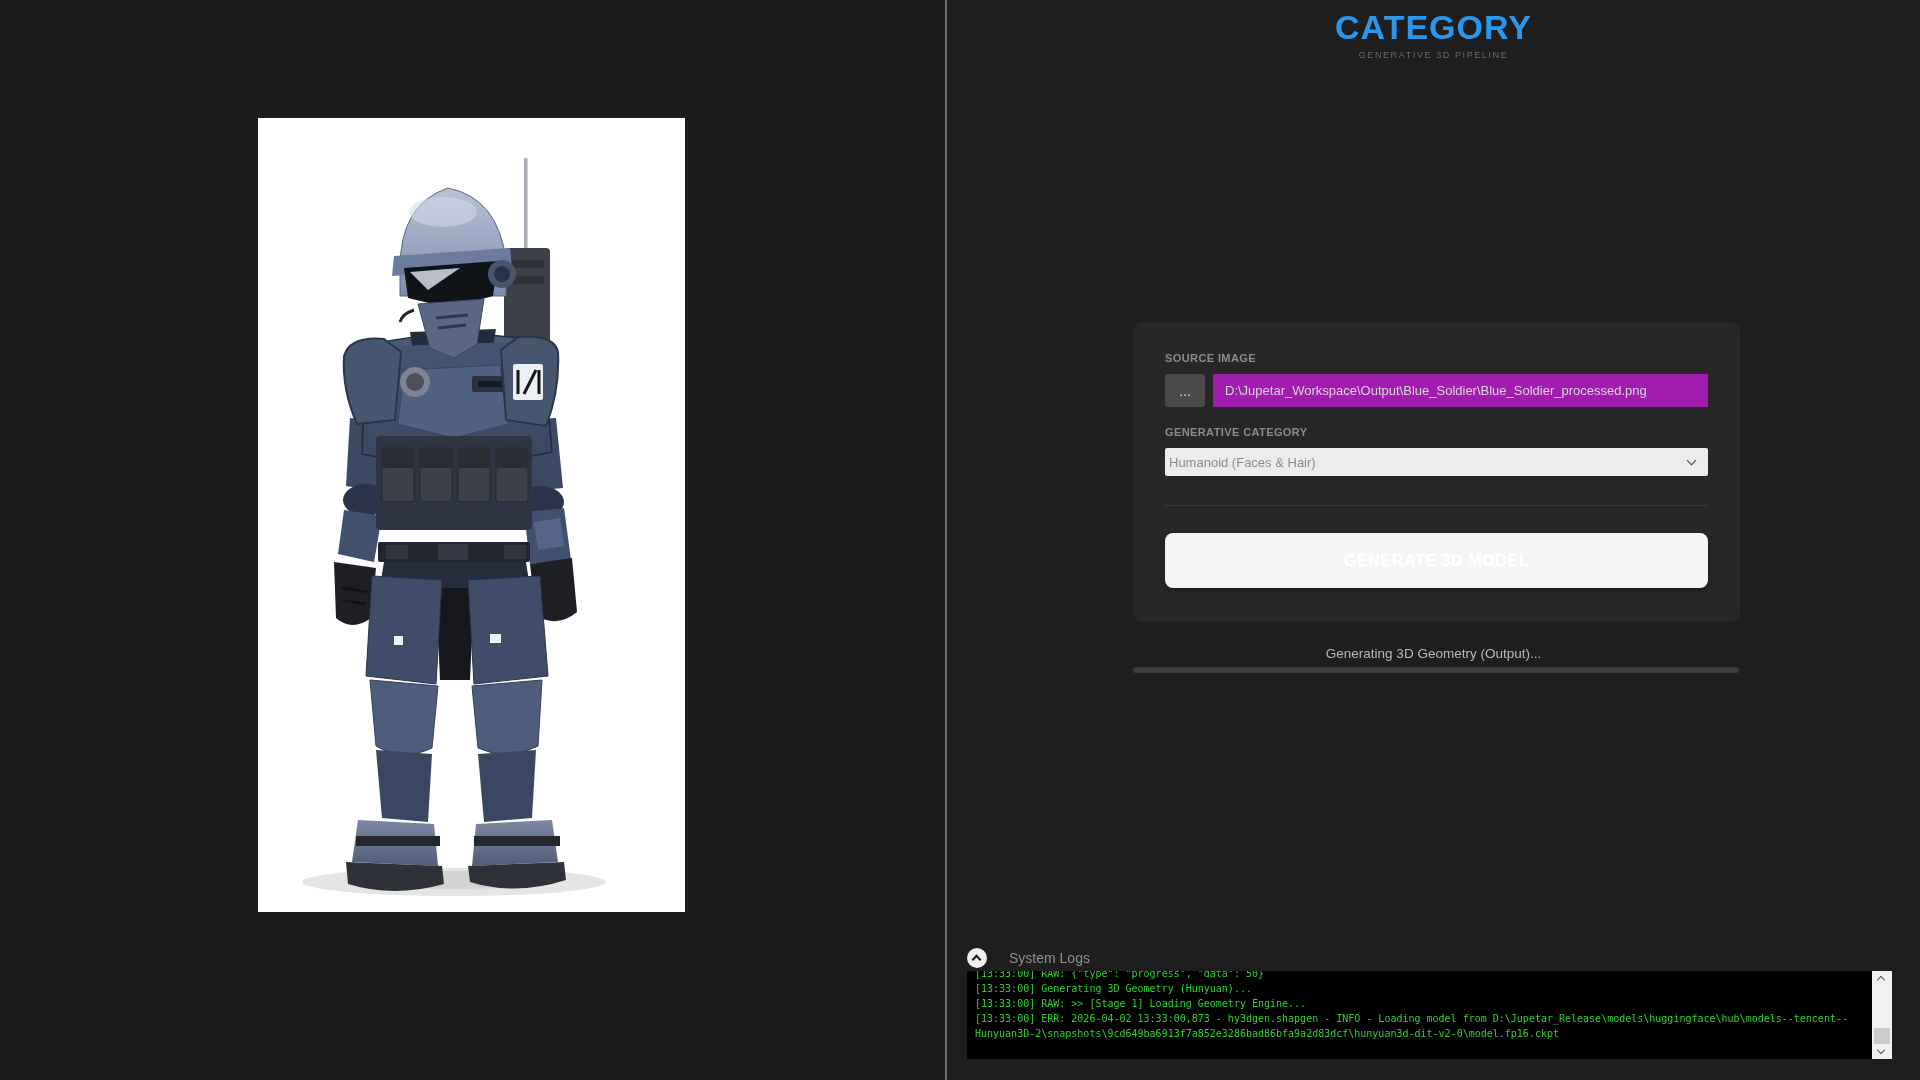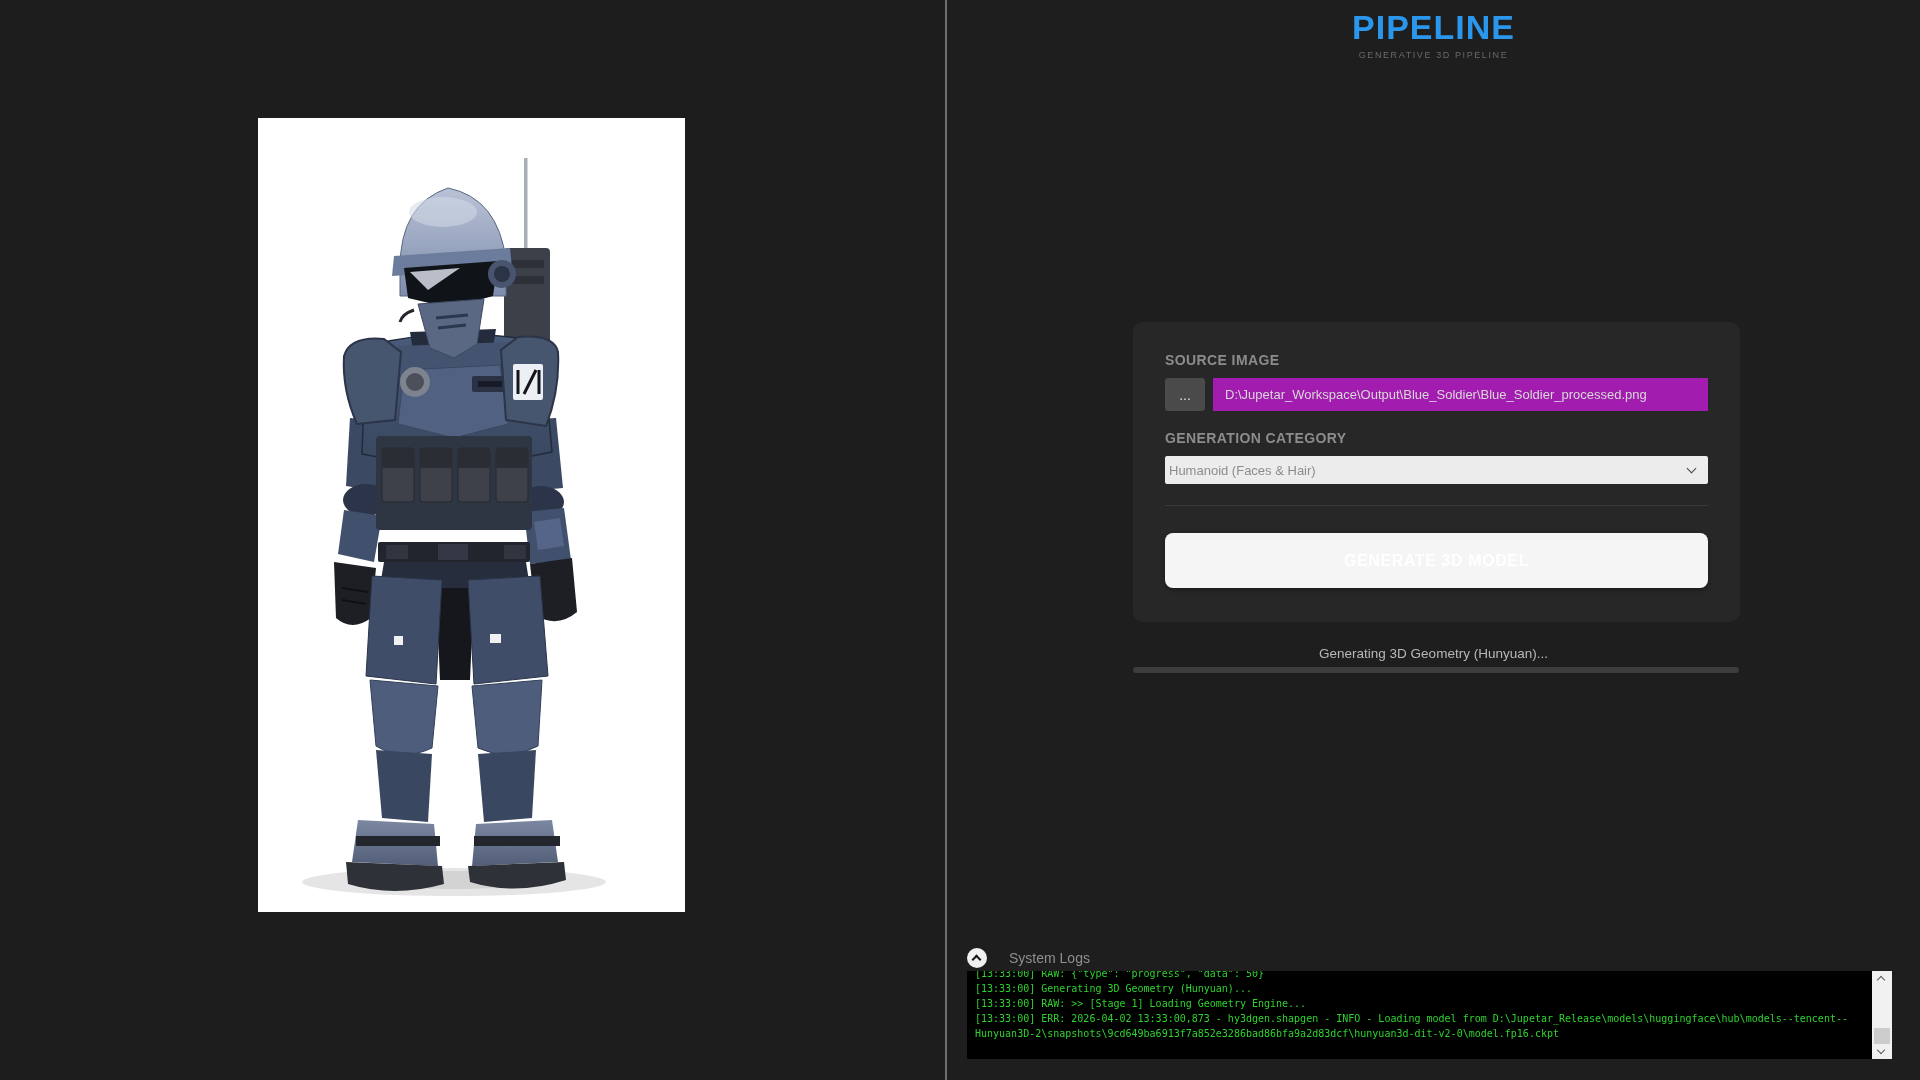--- a/index.html
+++ b/index.html
@@ -15,21 +15,21 @@
 
   
   .right-panel { position:absolute; left:947px; top:0; width:973px; height:1080px; background:#1e1e1e; }
 
   .brand { position:absolute; top:8px; left:0; width:100%; text-align:center; }
   .brand-title { font-size:34px; font-weight:bold; color:#2b97ec; letter-spacing:1px; }
   .brand-tagline { margin-top:3px; font-size:9px; color:#696969; letter-spacing:1.6px; }
 
   .card { position:absolute; left:186px; top:322px; width:607px; height:300px;
           background:#272727; border-radius:10px; padding:30px 32px; }
-  .field-label { font-size:14px; font-weight:bold; color:#8c8c8c; letter-spacing:0.4px; margin-bottom:10px; }
+  .field-label { font-size:11px; font-weight:bold; color:#8c8c8c; letter-spacing:0.4px; margin-bottom:10px; }
   .source-row { display:flex; gap:8px; height:33px; margin-bottom:19px; }
   .browse-btn { width:40px; height:33px; background:#4a4a4a; color:#e0e0e0; border:none;
                 border-radius:3px; font-size:14px; line-height:14px; cursor:pointer; }
   .path-input { flex:1; height:33px; background:#a21caf; border:none; color:#d8d8d8;
                 font-size:13px; padding:0 12px; outline:none; }
   .select-wrap { position:relative; height:28px; }
   .category-select { width:100%; height:28px; background:#ececec; color:#8c8c8c; font-size:13px;
                      border:none; border-radius:2px; padding:0 4px; appearance:none;
                      -webkit-appearance:none; outline:none; }
   .select-chevron { position:absolute; right:13px; top:9px; width:7px; height:7px;
@@ -173,44 +173,44 @@
       <path d="M156 192 Q144 196 142 204" stroke="#23262d" stroke-width="3" fill="none"></path>
     </svg>
   </div>
 </div>
 
 <div class="divider"></div>
 
 <div class="right-panel">
 
   <div class="brand">
-    <div class="brand-title">PIPELINE</div>
+    <div class="brand-title">CATEGORY</div>
     <div class="brand-tagline">GENERATIVE 3D PIPELINE</div>
   </div>
 
   <div class="card">
     <div class="field-label">SOURCE IMAGE</div>
     <div class="source-row">
       <button class="browse-btn">...</button>
       <input class="path-input" type="text" value="D:\Jupetar_Workspace\Output\Blue_Soldier\Blue_Soldier_processed.png" style="">
     </div>
 
-    <div class="field-label">GENERATION CATEGORY</div>
+    <div class="field-label">GENERATIVE CATEGORY</div>
     <div class="select-wrap">
       <select class="category-select">
         <option>Humanoid (Faces &amp; Hair)</option>
       </select>
       <span class="select-chevron"></span>
     </div>
 
     <div class="card-divider"></div>
     <button class="generate-btn">GENERATE 3D MODEL</button>
   </div>
 
-  <div class="status-text">Generating 3D Geometry (Hunyuan)...</div>
+  <div class="status-text">Generating 3D Geometry (Output)...</div>
   <div class="progress-track">
     <div class="progress-fill" style="width: 0%;"></div>
   </div>
 
   <div class="logs-header">
     <button class="logs-toggle">
       <span class="chev-up"></span>
     </button>
     <span class="logs-label">System Logs</span>
   </div>

